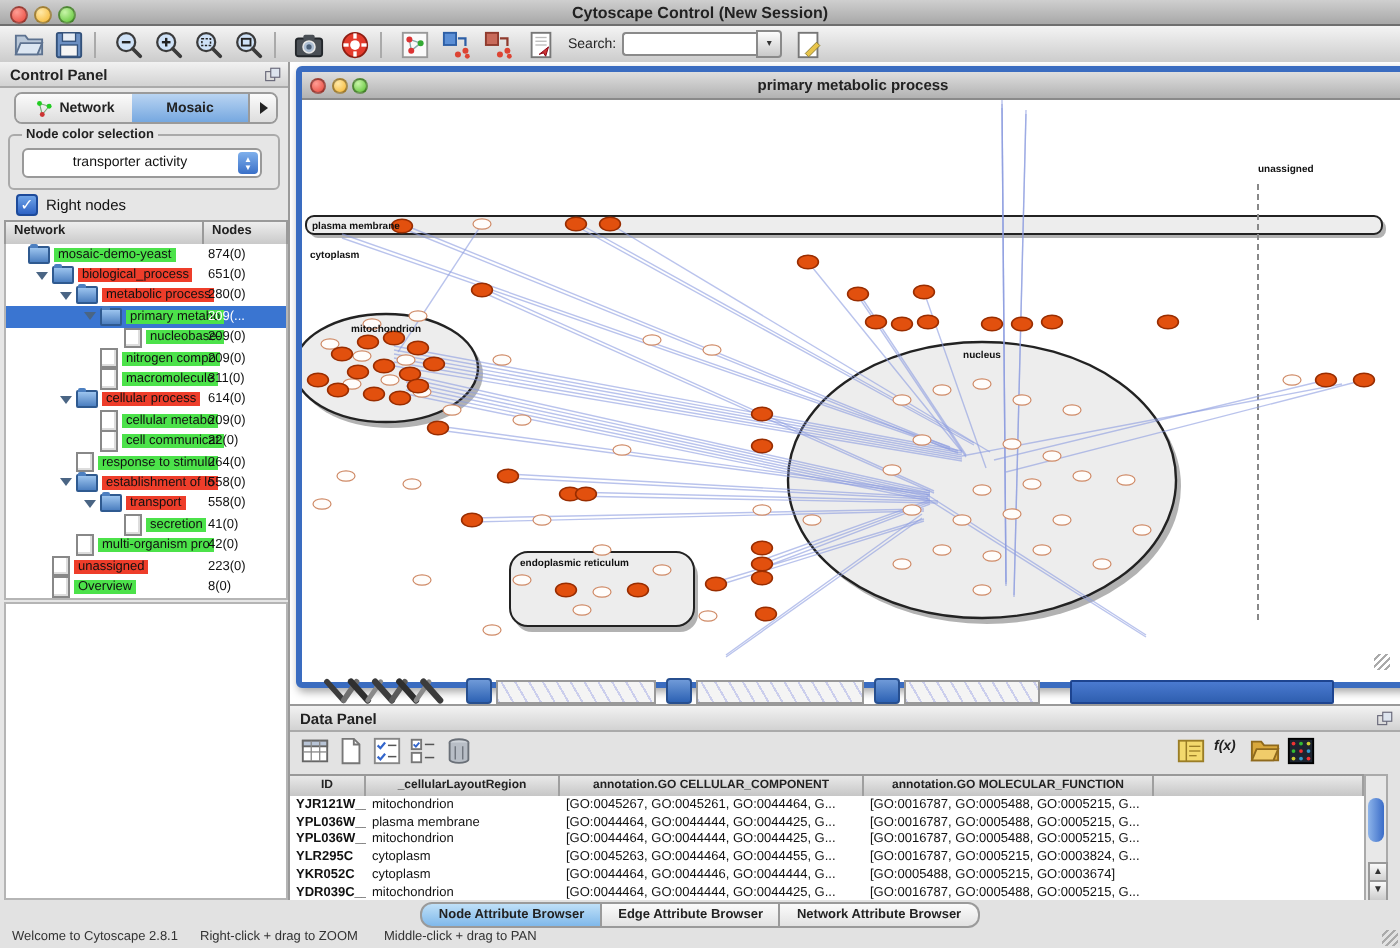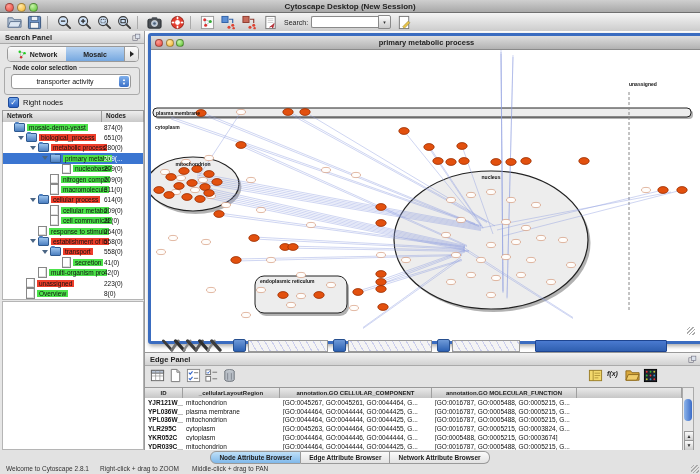--- a/index.html
+++ b/index.html
@@ -151,21 +151,21 @@
 <body>
 
 <div id="app">
 
   <div id="titlebar">
     <div class="lights">
       <div class="light red"></div>
       <div class="light yellow"></div>
       <div class="light green"></div>
     </div>
-    <div class="titletext">Cytoscape Desktop (New Session)</div>
+    <div class="titletext">Cytoscape Control (New Session)</div>
   </div>
 
   <div id="toolbar">
     <span style="width:7px"></span>
     <span class="tbicon">
         <svg viewBox="0 0 16 16">
           <path d="M1 13 V3 h5 l1.5 2 H15 v8 z" fill="#b9c7d8" stroke="#5d7290"></path>
           <path d="M1 13 L3.5 7 H15 L12.5 13 z" fill="#dce6f2" stroke="#5d7290"></path>
         </svg>
       </span>
@@ -288,21 +288,21 @@
     <span class="tbicon">
         <svg viewBox="0 0 16 16">
           <rect x="2.5" y="1.5" width="10" height="13" fill="#fff" stroke="#777"></rect>
           <path d="M6 12.5 l6 -6 l1.8 1.8 l-6 6 z" fill="#e8c44a" stroke="#8a7a30" stroke-width=".5"></path>
         </svg>
       </span>
   </div>
 
   <div id="control-panel">
     <div class="panel-head">
-      <span class="ph-label">Search Panel</span>
+      <span class="ph-label">Control Panel</span>
       <span class="float-ic">
           <svg viewBox="0 0 16 16">
             <rect x="1.5" y="5" width="8" height="8" fill="none" stroke="#667"></rect>
             <rect x="6" y="2" width="8" height="8" fill="#dde4ee" stroke="#667"></rect>
           </svg>
         </span>
     </div>
     <div id="cp-tabs">
       <div class="cp-tab">
         <span class="nt">
@@ -672,21 +672,21 @@
       <div class="minbar" style="left:292px">
         <div class="mb-icon"></div>
         <div class="mb-thumb" style="width:66px"></div>
       </div>
       <div id="minbar-active"></div>
     </div>
   </div>
 
   <div id="data-panel">
     <div class="panel-head">
-      <span class="ph-label">Edge Panel</span>
+      <span class="ph-label">Data Panel</span>
       <span class="float-ic">
           <svg viewBox="0 0 16 16">
             <rect x="1.5" y="5" width="8" height="8" fill="none" stroke="#667"></rect>
             <rect x="6" y="2" width="8" height="8" fill="#dde4ee" stroke="#667"></rect>
           </svg>
         </span>
     </div>
     <div id="dp-toolbar">
       <span class="tbicon" style="left:5px">
           <svg viewBox="0 0 16 16">

